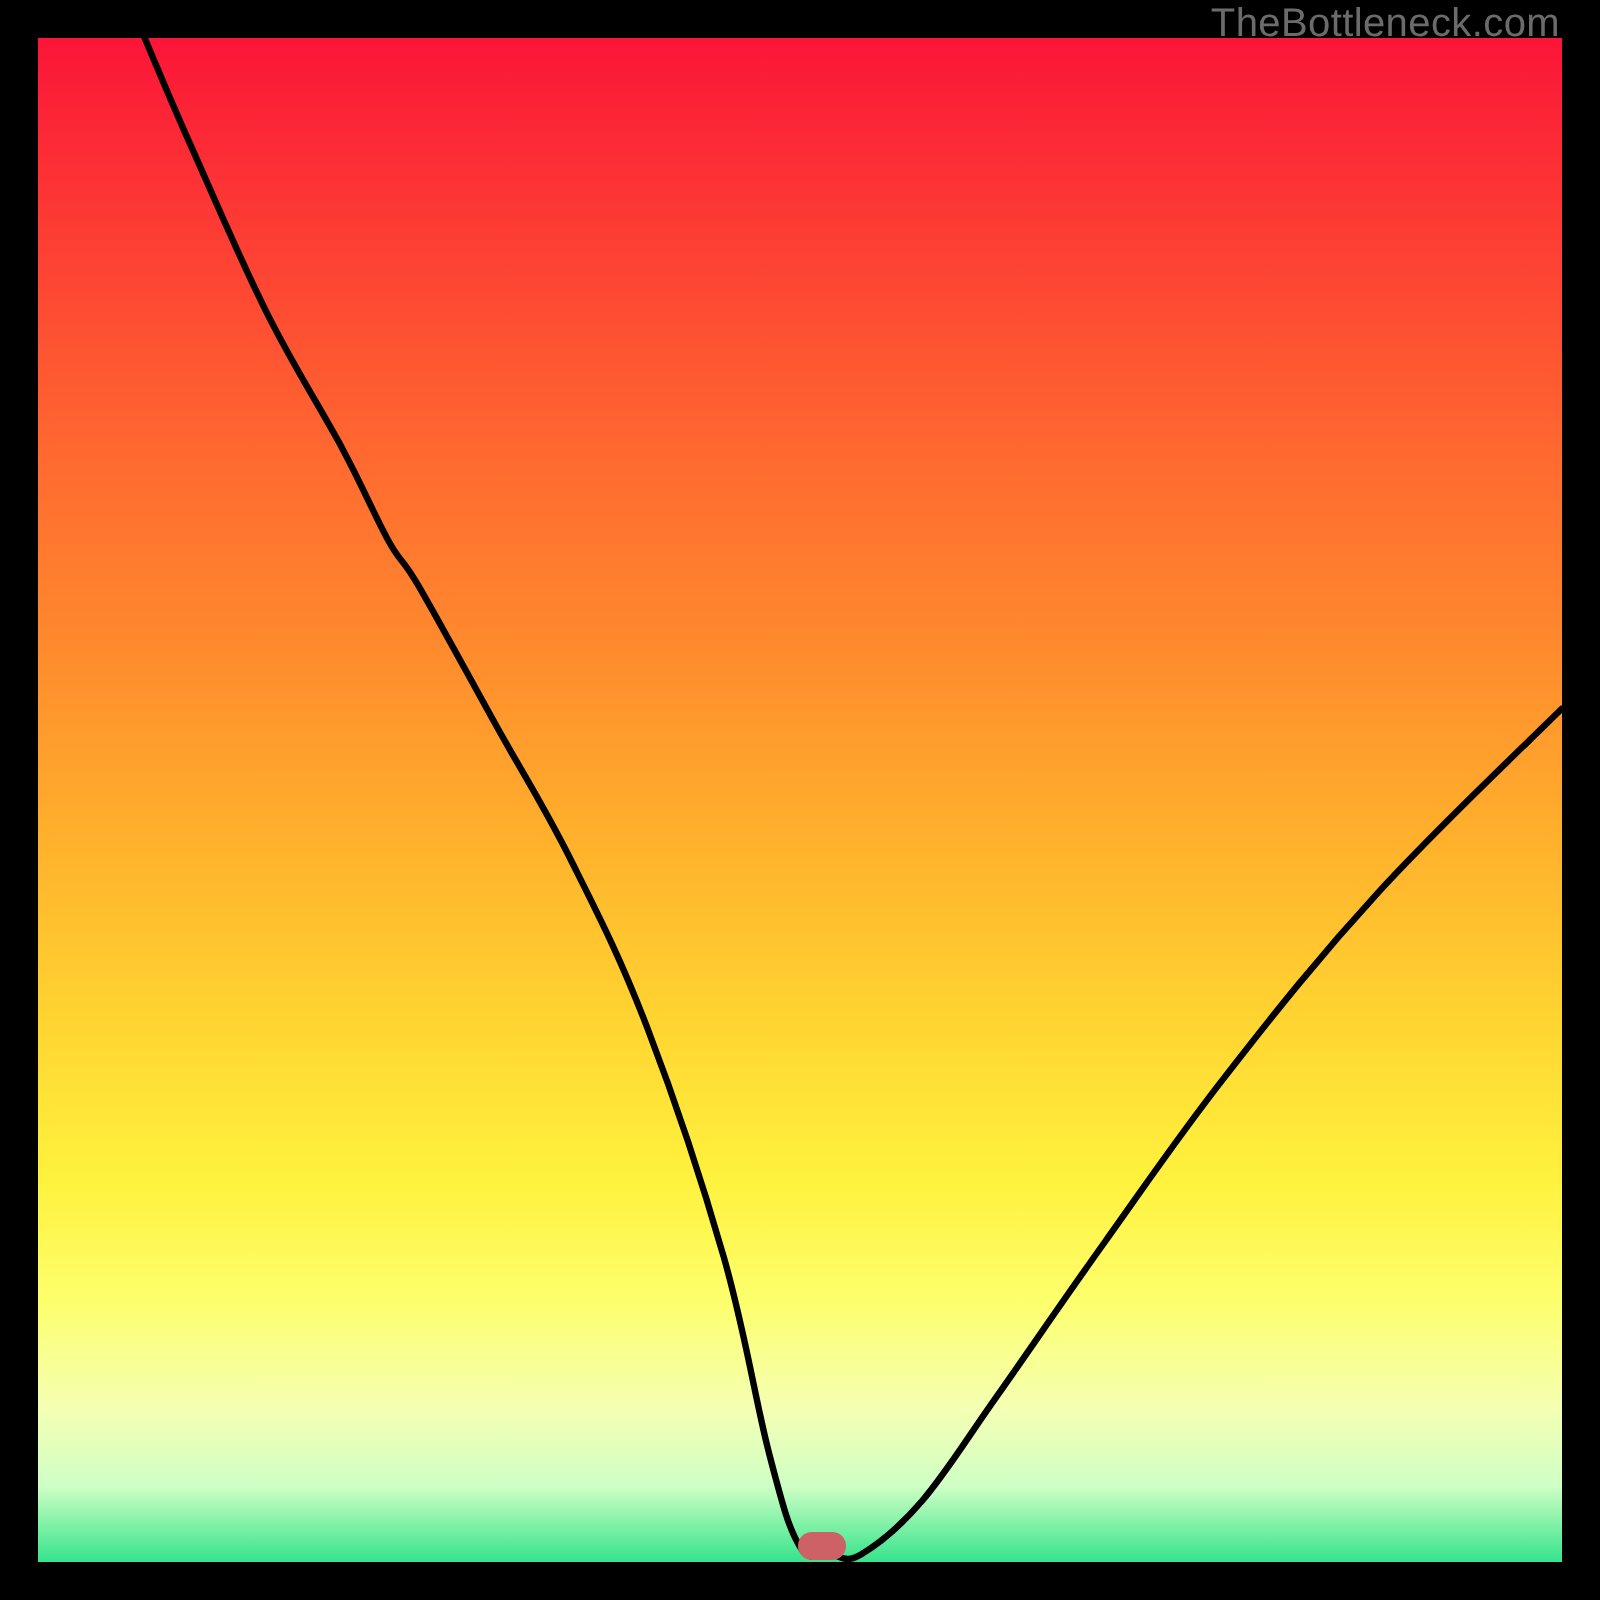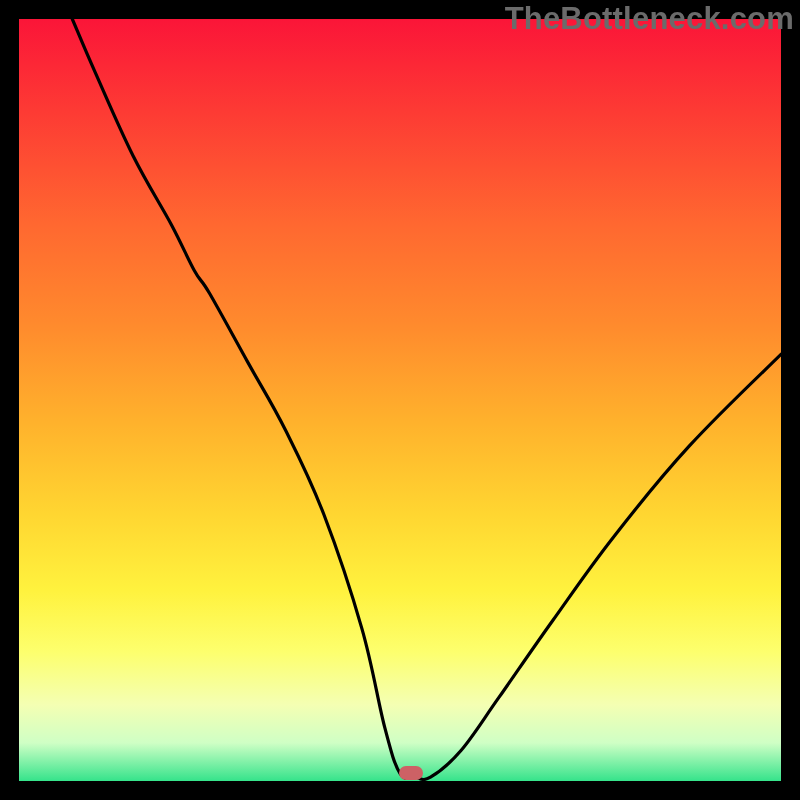--- a/index.html
+++ b/index.html
@@ -34,24 +34,24 @@
       #ffd631 65%,
       #fff23e 75%,
       #fdff6d 83%,
       #f4ffb3 90%,
       #cfffc5 95%,
       #35e38b 100%);
   }
   .watermark {
     position: absolute;
     top: 1px;
-    right: 6px;
+    right: 20px;
     color: #6b6b6b;
-    font-size: 31px;
-    font-weight: 700;
+    font-size: 20px;
+    font-weight: 400;
     letter-spacing: 0.2px;
   }
   svg.curve {
     position: absolute;
     left: 0;
     top: 0;
     width: 762px;
     height: 762px;
   }
   .marker {

